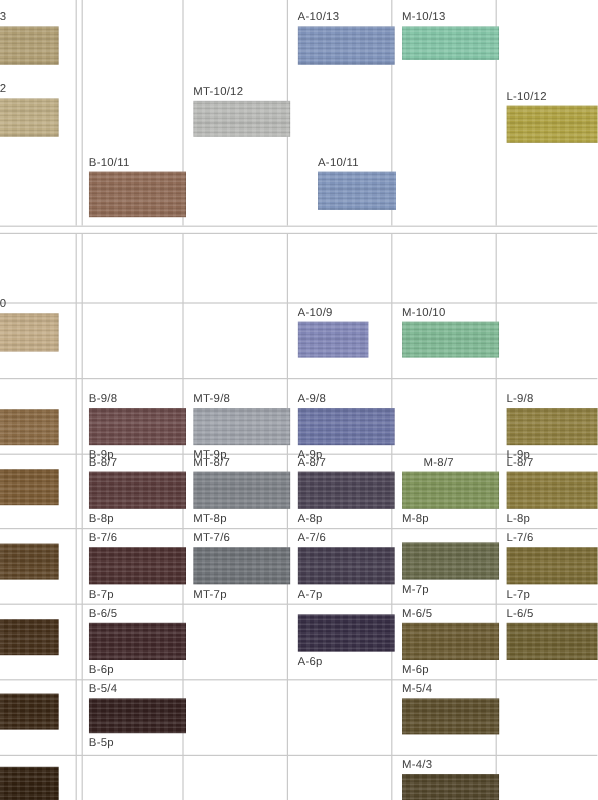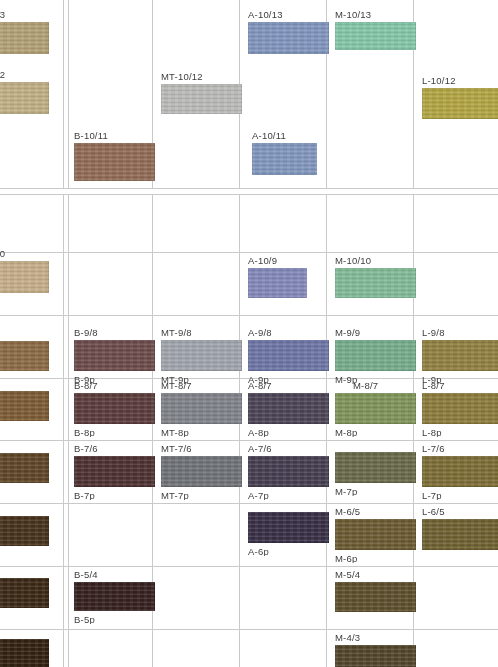--- a/index.html
+++ b/index.html
@@ -123,20 +123,25 @@
     <div class="cell" style="left: 74px; top: 380px; width: 81px; height: 57px;">
       <div class="lbl" style="left: 0px; top: 0px;">B-8/7</div>
       <div class="sw" style="top: 13px; width: 81px; height: 31px; background: rgb(90, 59, 59); box-shadow: rgba(0, 0, 0, 0.07) 0px 0px 0px 1px inset;"></div>
       <div class="lbl below" style="top: 47px;">B-8p</div>
     </div>
     <div class="cell" style="left: 74px; top: 443px; width: 81px; height: 57px;">
       <div class="lbl" style="left: 0px; top: 0px;">B-7/6</div>
       <div class="sw" style="top: 13px; width: 81px; height: 31px; background: rgb(77, 48, 48); box-shadow: rgba(0, 0, 0, 0.07) 0px 0px 0px 1px inset;"></div>
       <div class="lbl below" style="top: 47px;">B-7p</div>
     </div>
+    <div class="cell" style="left: 74px; top: 506px; width: 81px; height: 57px;">
+      <div class="lbl" style="left: 0px; top: 0px;">B-6/5</div>
+      <div class="sw" style="top: 13px; width: 81px; height: 31px; background: rgb(65, 40, 42); box-shadow: rgba(0, 0, 0, 0.07) 0px 0px 0px 1px inset;"></div>
+      <div class="lbl below" style="top: 47px;">B-6p</div>
+    </div>
     <div class="cell" style="left: 74px; top: 569px; width: 81px; height: 55px;">
       <div class="lbl" style="left: 0px; top: 0px;">B-5/4</div>
       <div class="sw" style="top: 13px; width: 81px; height: 29px; background: rgb(52, 32, 31); box-shadow: rgba(0, 0, 0, 0.07) 0px 0px 0px 1px inset;"></div>
       <div class="lbl below" style="top: 45px;">B-5p</div>
     </div>
     <div class="cell" style="left: 161px; top: 71px; width: 81px; height: 56px;">
       <div class="lbl" style="left: 0px; top: 0px;">MT-10/12</div>
       <div class="sw" style="top: 13px; width: 81px; height: 30px; background: rgb(185, 186, 183); box-shadow: rgba(0, 0, 0, 0.07) 0px 0px 0px 1px inset;"></div>
     </div>
     <div class="cell" style="left: 161px; top: 327px; width: 81px; height: 57px;">
@@ -151,21 +156,21 @@
     </div>
     <div class="cell" style="left: 161px; top: 443px; width: 81px; height: 57px;">
       <div class="lbl" style="left: 0px; top: 0px;">MT-7/6</div>
       <div class="sw" style="top: 13px; width: 81px; height: 31px; background: rgb(110, 114, 119); box-shadow: rgba(0, 0, 0, 0.07) 0px 0px 0px 1px inset;"></div>
       <div class="lbl below" style="top: 47px;">MT-7p</div>
     </div>
     <div class="cell" style="left: 248px; top: 9px; width: 81px; height: 58px;">
       <div class="lbl" style="left: 0px; top: 0px;">A-10/13</div>
       <div class="sw" style="top: 13px; width: 81px; height: 32px; background: rgb(128, 148, 188); box-shadow: rgba(0, 0, 0, 0.07) 0px 0px 0px 1px inset;"></div>
     </div>
-    <div class="cell" style="left: 252px; top: 130px; width: 65px; height: 58px;">
+    <div class="cell" style="left: 265px; top: 130px; width: 65px; height: 58px;">
       <div class="lbl" style="left: 0px; top: 0px;">A-10/11</div>
       <div class="sw" style="top: 13px; width: 81px; height: 32px; background: rgb(129, 150, 189); box-shadow: rgba(0, 0, 0, 0.07) 0px 0px 0px 1px inset;"></div>
     </div>
     <div class="cell" style="left: 248px; top: 255px; width: 59px; height: 56px;">
       <div class="lbl" style="left: 0px; top: 0px;">A-10/9</div>
       <div class="sw" style="top: 13px; width: 81px; height: 30px; background: rgb(130, 135, 184); box-shadow: rgba(0, 0, 0, 0.07) 0px 0px 0px 1px inset;"></div>
     </div>
     <div class="cell" style="left: 248px; top: 327px; width: 81px; height: 57px;">
       <div class="lbl" style="left: 0px; top: 0px;">A-9/8</div>
       <div class="sw" style="top: 13px; width: 81px; height: 31px; background: rgb(108, 116, 164); box-shadow: rgba(0, 0, 0, 0.07) 0px 0px 0px 1px inset;"></div>
@@ -186,25 +191,20 @@
       <div class="lbl below" style="top: 47px;">A-6p</div>
     </div>
     <div class="cell" style="left: 335px; top: 9px; width: 81px; height: 54px;">
       <div class="lbl" style="left: 0px; top: 0px;">M-10/13</div>
       <div class="sw" style="top: 13px; width: 81px; height: 28px; background: rgb(131, 197, 167); box-shadow: rgba(0, 0, 0, 0.07) 0px 0px 0px 1px inset;"></div>
     </div>
     <div class="cell" style="left: 335px; top: 255px; width: 81px; height: 56px;">
       <div class="lbl" style="left: 0px; top: 0px;">M-10/10</div>
       <div class="sw" style="top: 13px; width: 81px; height: 30px; background: rgb(128, 185, 149); box-shadow: rgba(0, 0, 0, 0.07) 0px 0px 0px 1px inset;"></div>
     </div>
-    <div class="cell" style="left: 335px; top: 327px; width: 81px; height: 57px;">
-      <div class="lbl" style="left: 0px; top: 0px;">M-9/9</div>
-      <div class="sw" style="top: 13px; width: 81px; height: 31px; background: rgb(116, 171, 138); box-shadow: rgba(0, 0, 0, 0.07) 0px 0px 0px 1px inset;"></div>
-      <div class="lbl below" style="top: 47px;">M-9p</div>
-    </div>
     <div class="cell" style="left: 335px; top: 380px; width: 81px; height: 57px;">
       <div class="lbl" style="left: 0px; top: 0px; padding-left: 18px;">M-8/7</div>
       <div class="sw" style="top: 13px; width: 81px; height: 31px; background: rgb(126, 147, 89); box-shadow: rgba(0, 0, 0, 0.07) 0px 0px 0px 1px inset;"></div>
       <div class="lbl below" style="top: 47px;">M-8p</div>
     </div>
     <div class="cell" style="left: 335px; top: 439px; width: 81px; height: 57px;">
       <div class="sw" style="top: 13px; width: 81px; height: 31px; background: rgb(103, 105, 74); box-shadow: rgba(0, 0, 0, 0.07) 0px 0px 0px 1px inset;"></div>
       <div class="lbl below" style="top: 47px;">M-7p</div>
     </div>
     <div class="cell" style="left: 335px; top: 506px; width: 81px; height: 57px;">

